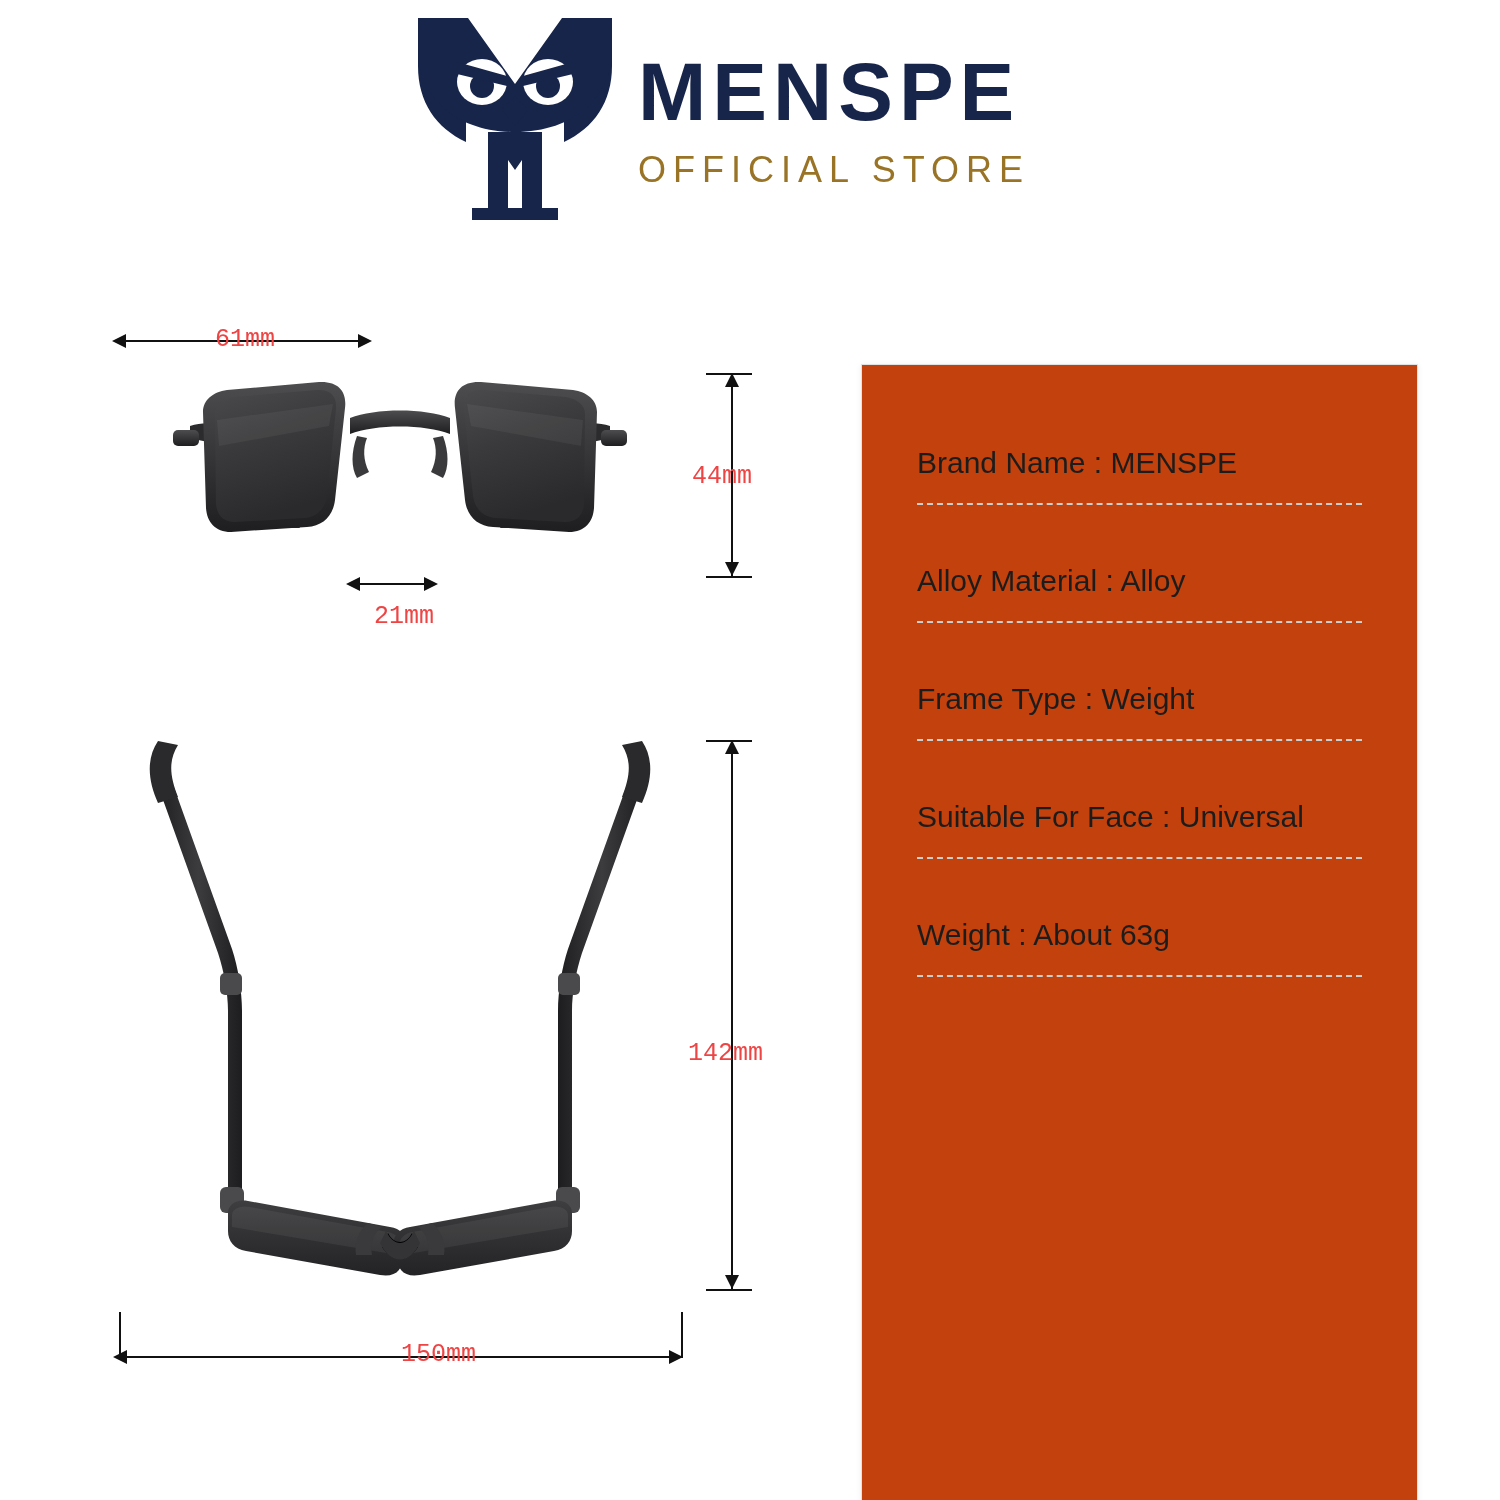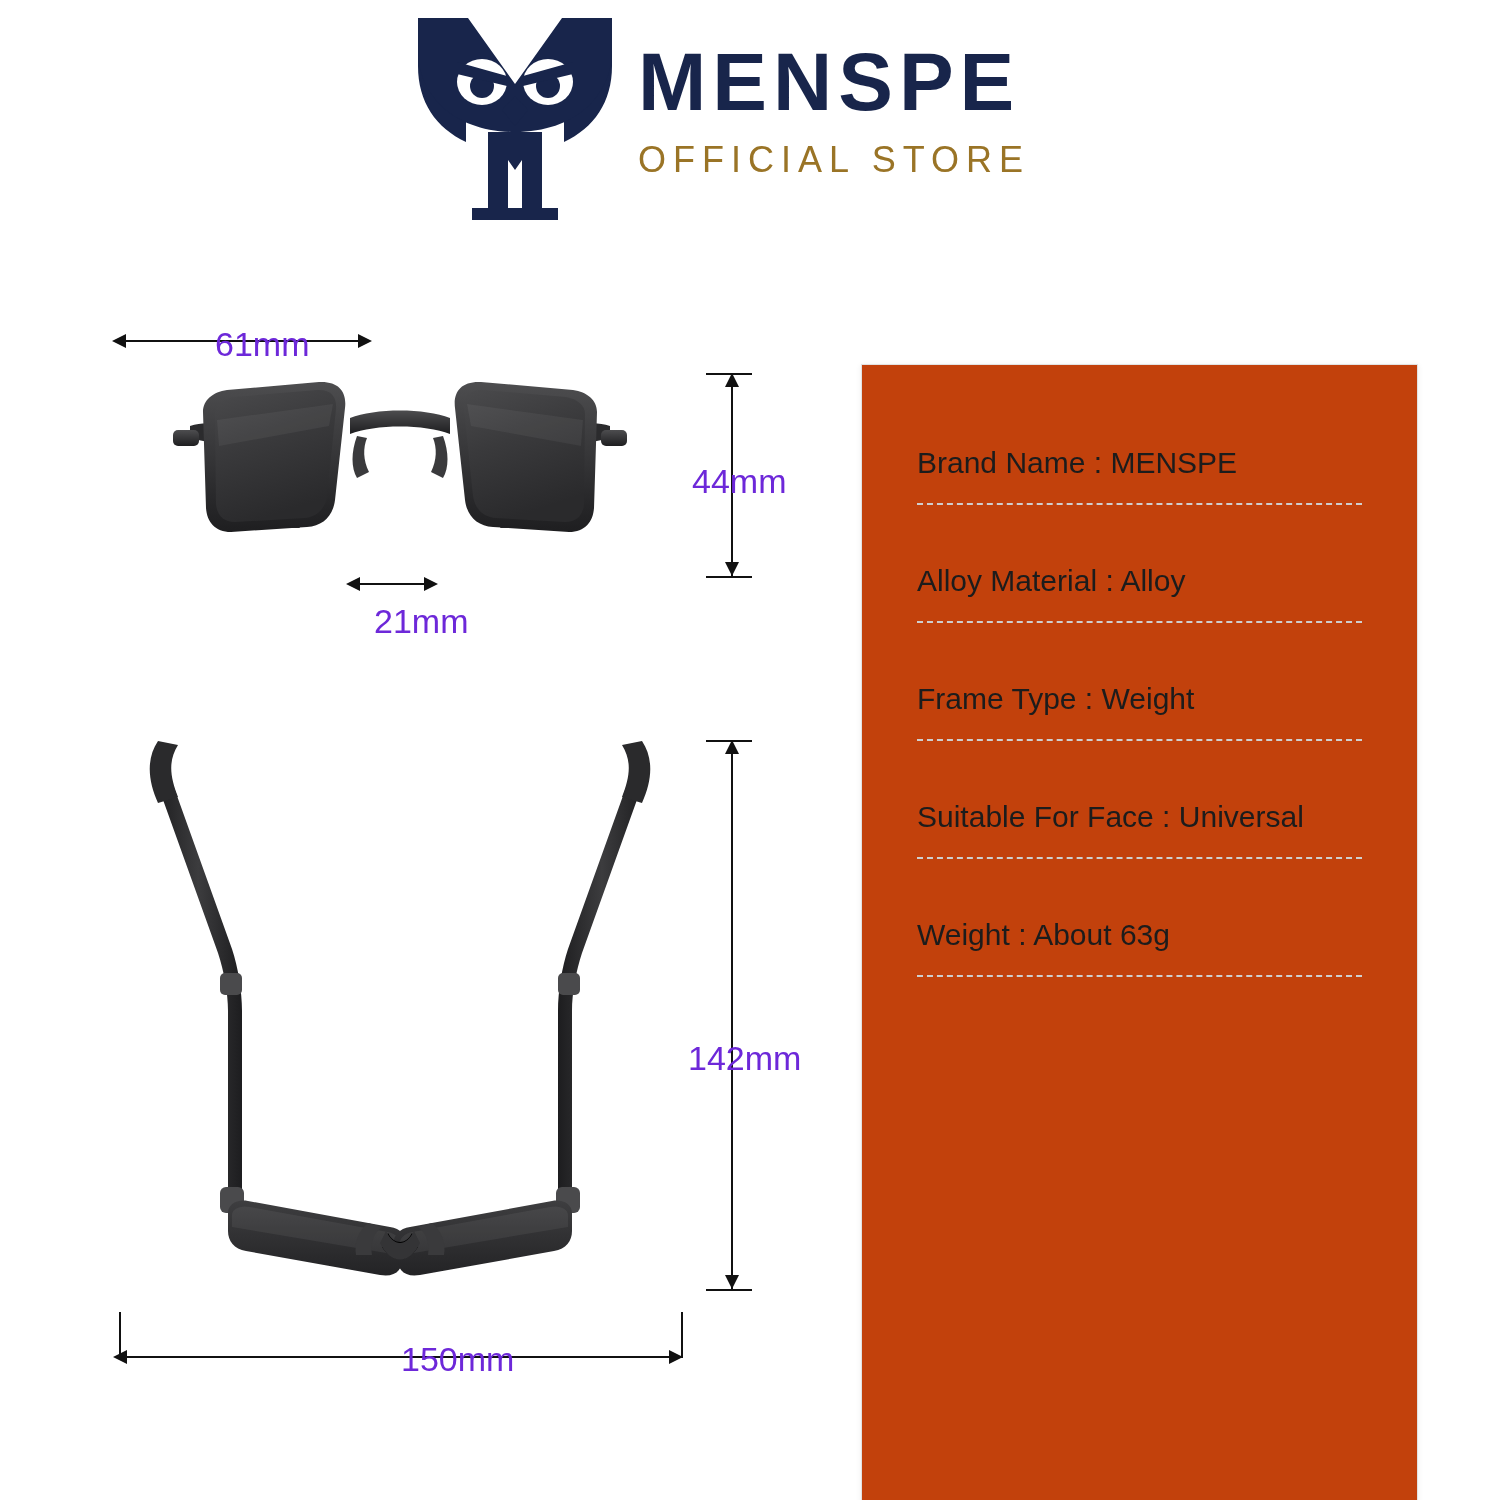--- a/index.html
+++ b/index.html
@@ -31,44 +31,44 @@
     align-items: flex-start;
   }
   .owl-mark {
     width: 210px;
     height: 215px;
     position: relative;
     flex: 0 0 auto;
   }
   .brand-text {
     margin-left: 18px;
-    margin-top: 31px;
+    margin-top: 41px;
   }
   .brand-name {
     font-size: 82px;
     letter-spacing: 6px;
     font-weight: bold;
     color: #18254b;
     line-height: 1;
     font-family: "Liberation Sans", sans-serif;
   }
   .brand-sub {
     margin-top: 16px;
     font-size: 36px;
     letter-spacing: 7px;
     color: #9a7426;
     font-family: "Liberation Sans", sans-serif;
   }
 
   
   .dim-label {
     position: absolute;
-    font-size: 34px;
-    color: #6d28d9;
-    font-family: Liberation Sans, sans-serif;
+    font-size: 25px;
+    color: #ef4444;
+    font-family: Liberation Mono, monospace;
     white-space: nowrap;
   }
   .arrow-h {
     position: absolute;
     height: 2px;
     background: #111;
   }
   .arrow-v {
     position: absolute;
     width: 2px;

